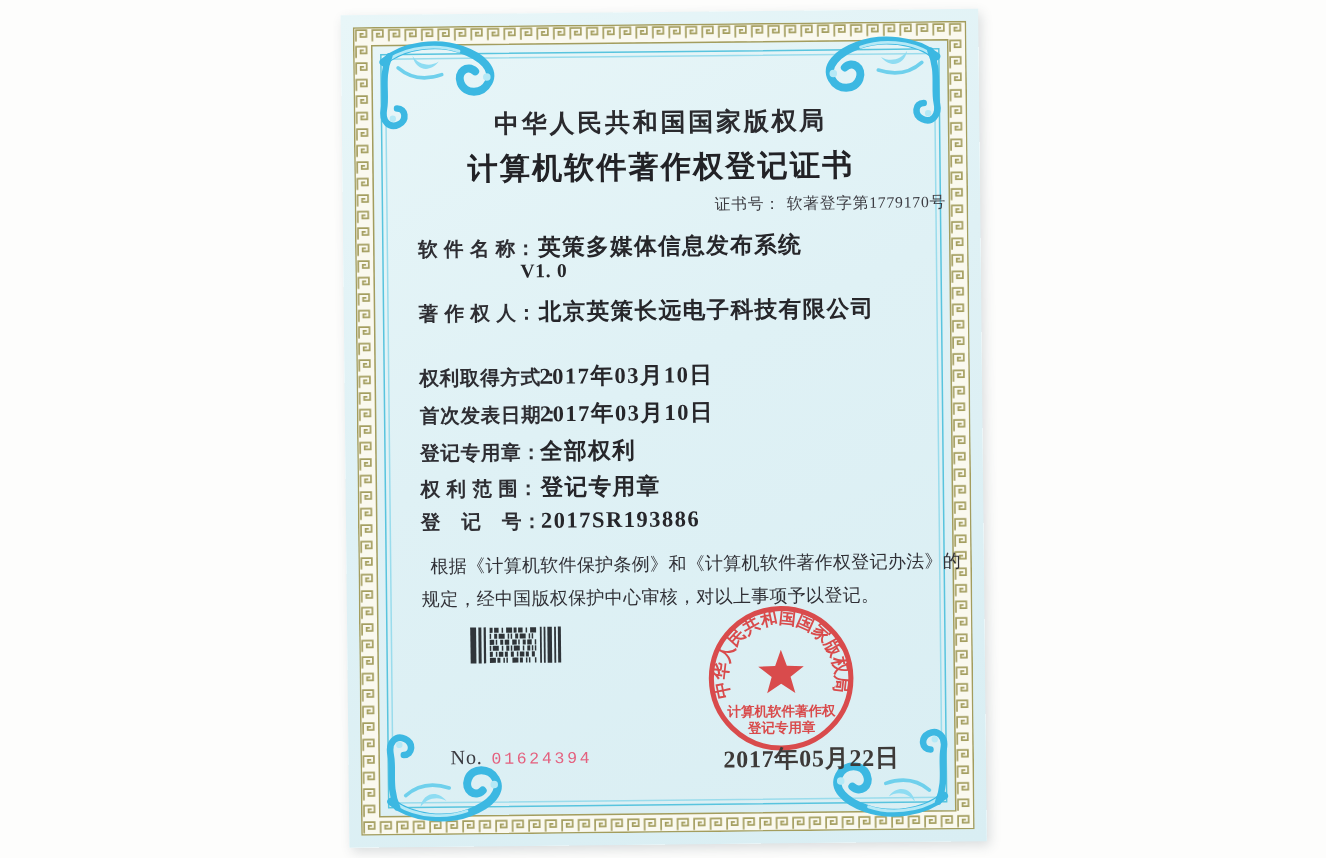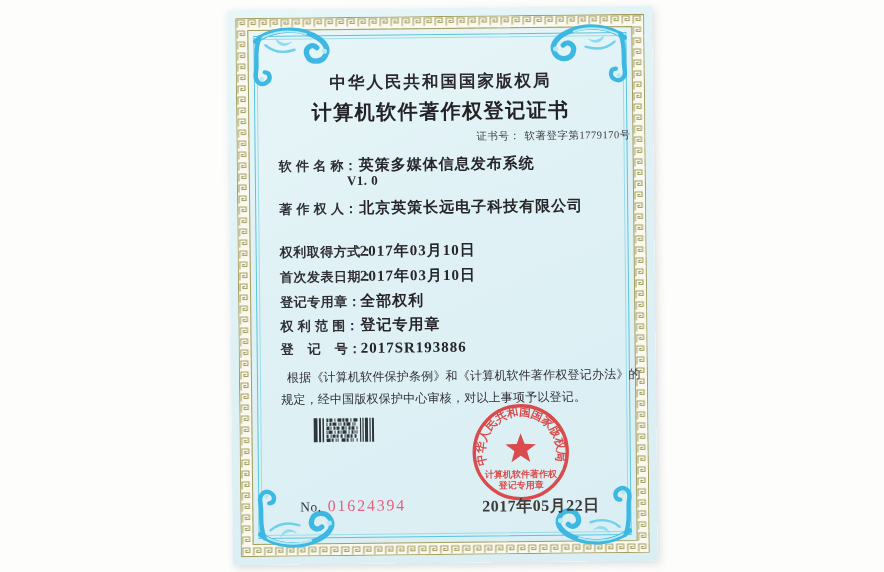--- a/index.html
+++ b/index.html
@@ -53,21 +53,21 @@
     font-size:13px;font-weight:700;letter-spacing:.5px;color:#26262a;
   }
   .statement{
     position:absolute;font-size:12px;color:#303036;letter-spacing:.2px;white-space:nowrap;
   }
   .st1{left:56px;top:360px;}
   .st2{left:50px;top:382px;}
   .barcode{position:absolute;left:82px;top:408px;}
   .serial{position:absolute;left:68px;top:488px;font-size:13.5px;white-space:nowrap;}
   .serial .no-lab{color:#3a3a40;letter-spacing:.5px;}
-  .serial .no-num{color:#e4607e;letter-spacing:1.8px;margin-left:6px;font-family:Liberation Serif, serif;font-size:16px;}
+  .serial .no-num{color:#e4607e;letter-spacing:1.8px;margin-left:6px;font-family:Liberation Mono, monospace;font-size:11px;}
   .seal{position:absolute;left:238px;top:394px;width:102px;height:102px;opacity:.92;}
   .issue-date{
     position:absolute;left:250px;top:489px;
     font-size:16px;font-weight:700;letter-spacing:.5px;color:#3d3a38;white-space:nowrap;
   }
 </style>
 </head>
 <body>
 
 <div class="paper">

